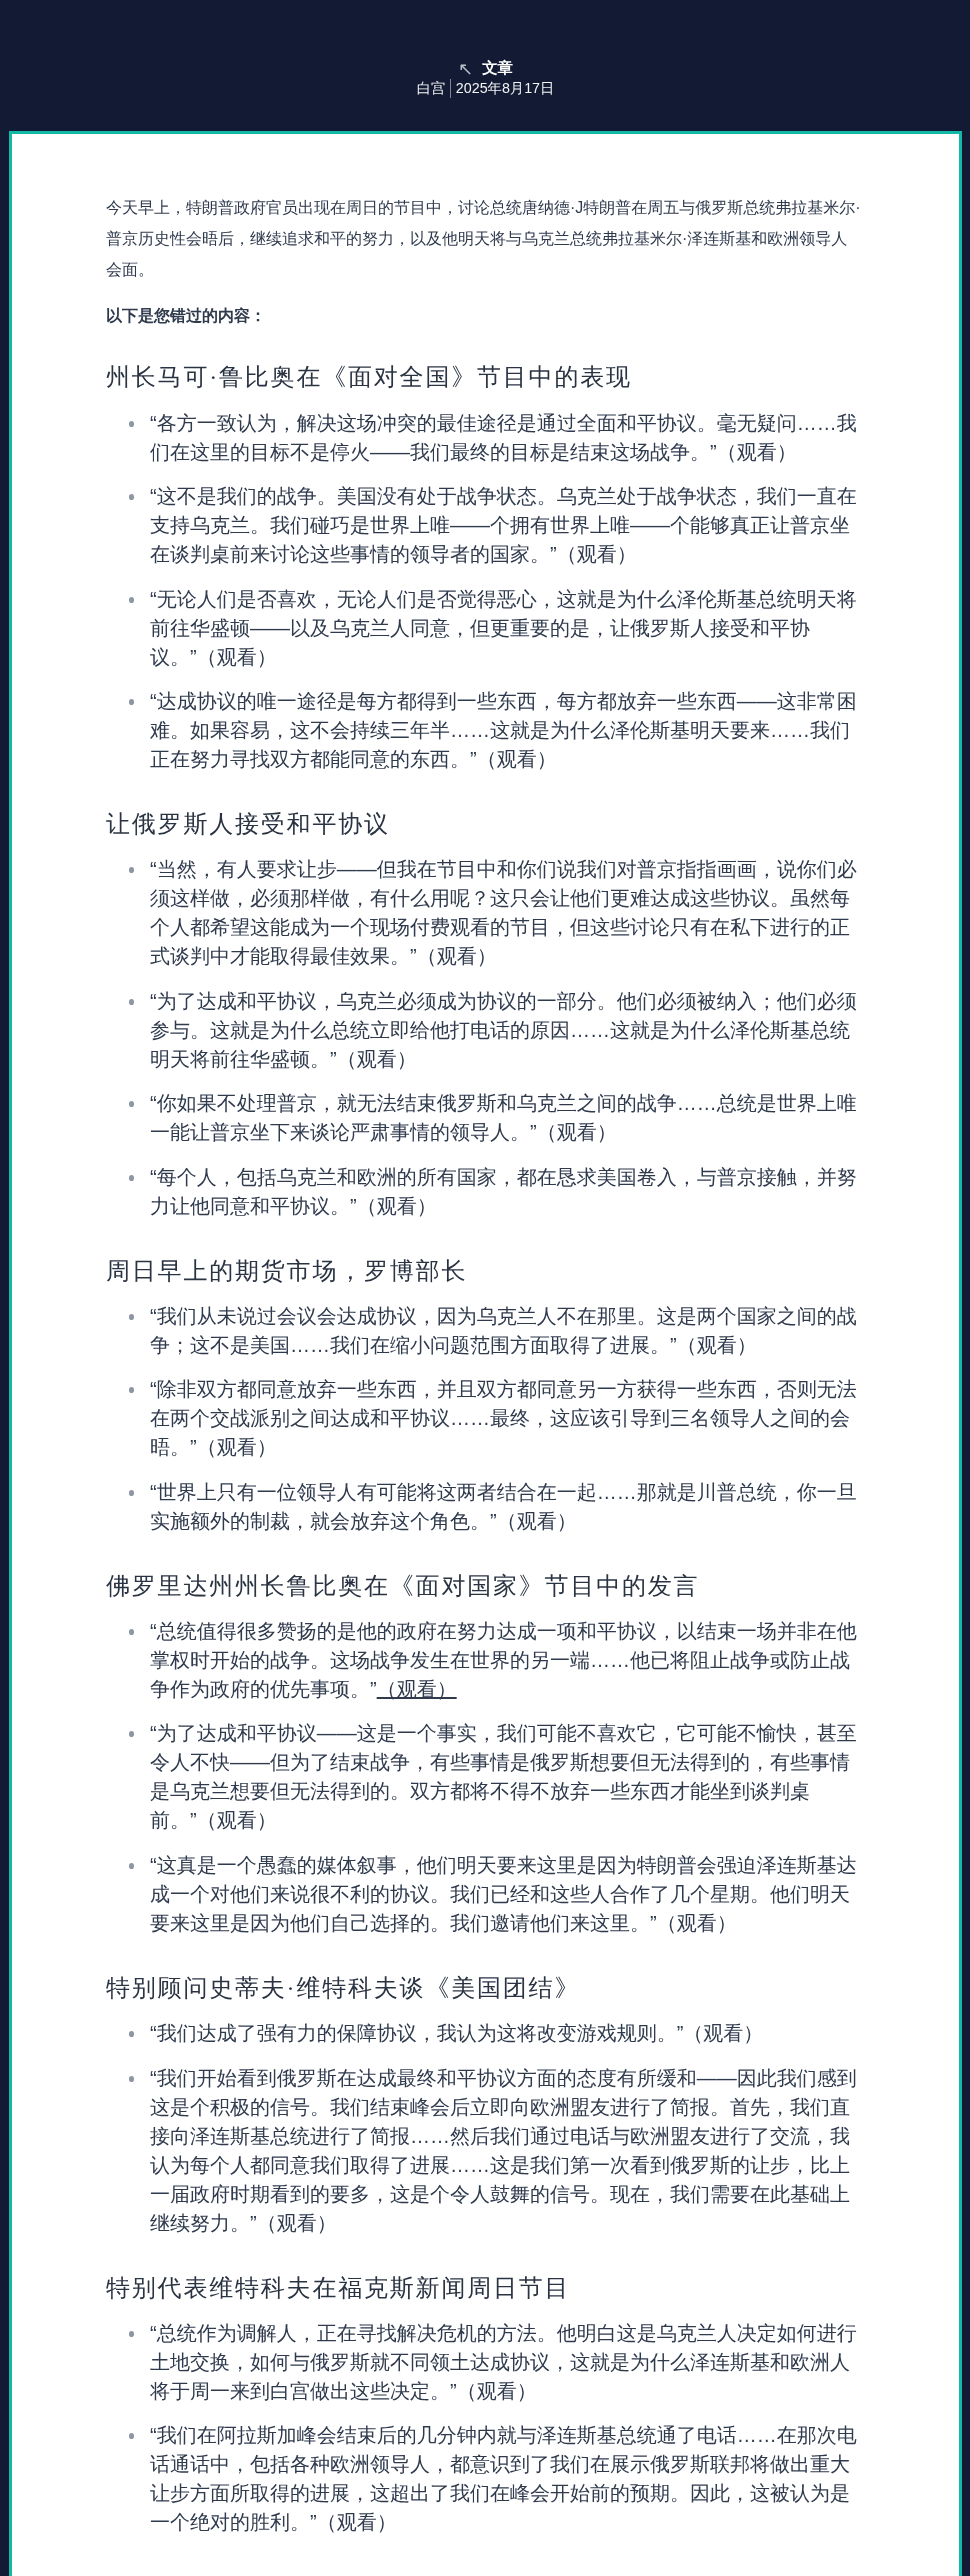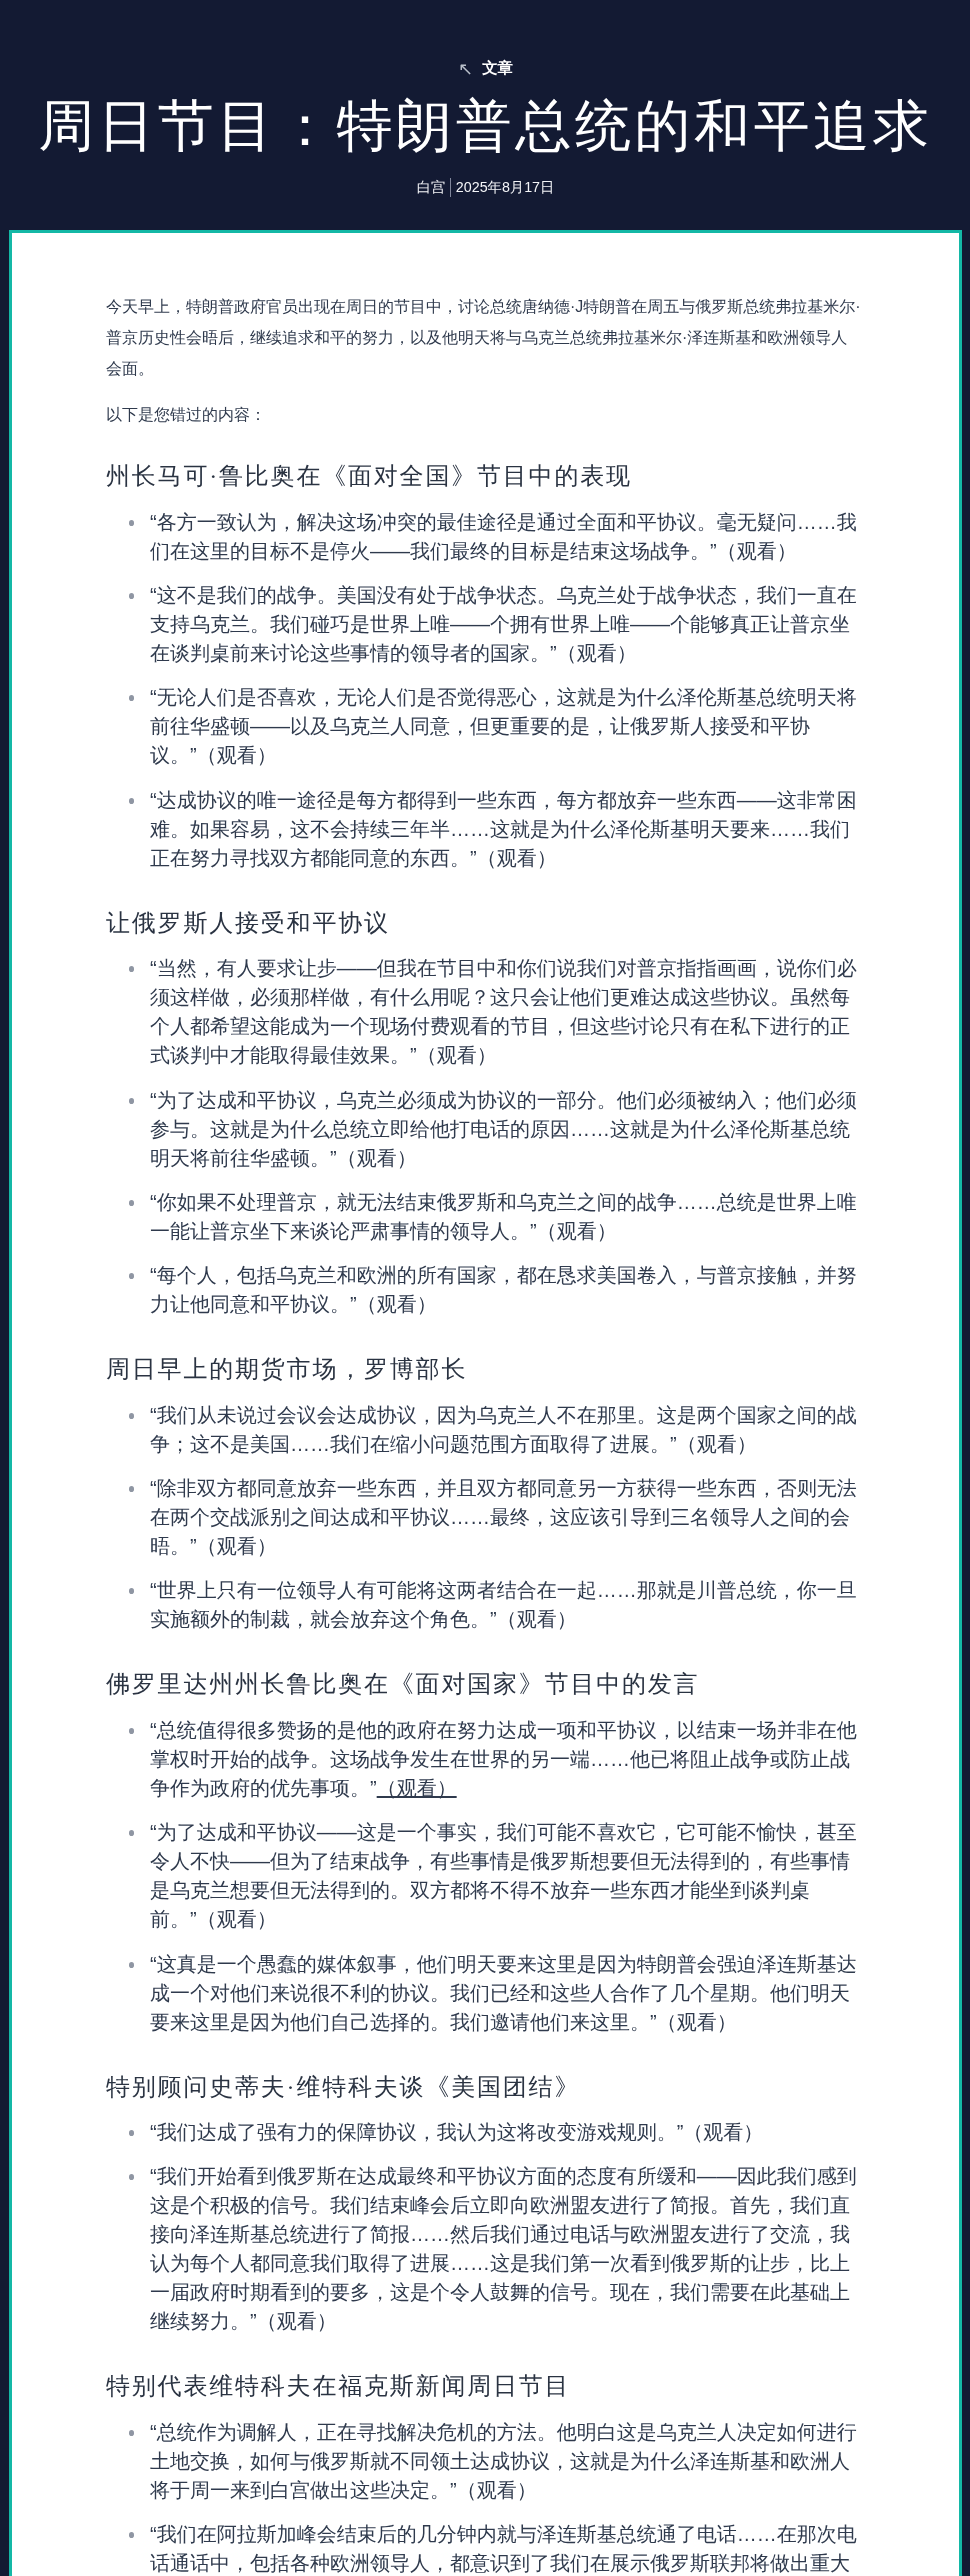--- a/index.html
+++ b/index.html
@@ -62,21 +62,21 @@
     padding:58px 96px 43px 94px;
     color:#2f3a4d;
   }
   .intro {
     font-size:16px;
     line-height:31px;
     margin:0 0 21.4px;
   }
   .missed {
     font-size:16px;
-    font-weight:normal;
+    font-weight:bold;
     margin:0;
   }
   h2.sec {
     font-family:"Liberation Serif","DejaVu Serif",serif;
     font-weight:400;
     font-size:24px;
     letter-spacing:1.8px;
     color:#2a3342;
     margin:34px 0 10.7px;
   }
@@ -111,21 +111,20 @@
   .footer { height:28.5px; background:#131a33; }
 </style>
 </head>
 <body>
 
 <header class="header">
   <a class="kicker">
     <span class="arrow">↖</span>
     <span>文章</span>
   </a>
-  <h1 class="title">周日节目：特朗普总统的和平追求</h1>
   <div class="meta">
     <span>白宫</span>
     <span class="divider"></span>
     <span>2025年8月17日</span>
   </div>
 </header>
 
 <main class="panel">
   <p class="intro">今天早上，特朗普政府官员出现在周日的节目中，讨论总统唐纳德·J特朗普在周五与俄罗斯总统弗拉基米尔·普京历史性会晤后，继续追求和平的努力，以及他明天将与乌克兰总统弗拉基米尔·泽连斯基和欧洲领导人会面。</p>
   <p class="missed">以下是您错过的内容：</p>

